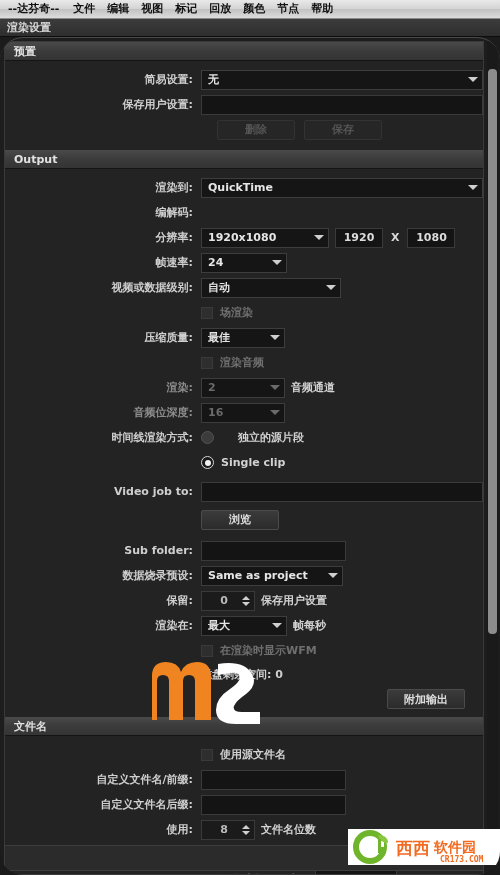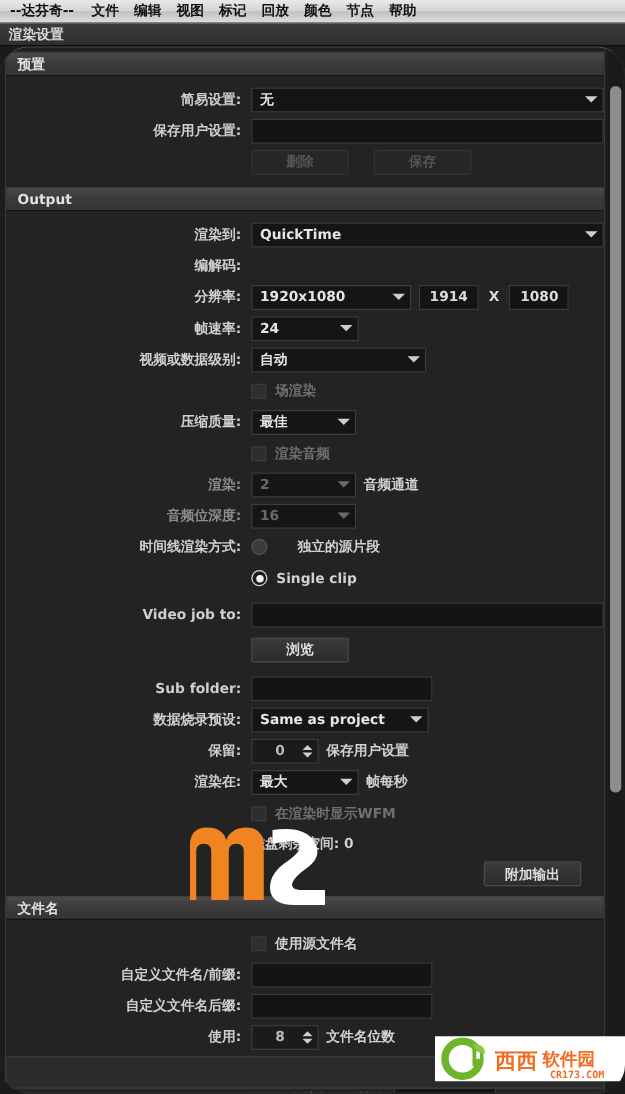--- a/index.html
+++ b/index.html
@@ -277,21 +277,21 @@
 
       <div class="row">
         <div class="lbl">保存用户设置:</div>
         <div class="ctl">
           <div class="txt w-wide"></div>
         </div>
       </div>
 
       <div class="row">
         <div class="lbl"></div>
-        <div class="ctl" style="gap:20px;">
+        <div class="ctl" style="gap:9px;margin-left:16px;">
           <div class="btn disabled">删除</div>
           <div class="btn disabled">保存</div>
         </div>
       </div>
 
     </div>
 
     <div class="sec-head">
       <span>Output</span>
     </div>
@@ -311,21 +311,21 @@
         <div class="lbl">编解码:</div>
       </div>
 
       <div class="row">
         <div class="lbl">分辨率:</div>
         <div class="ctl">
           <div class="sel w-auto">
             <div class="val">1920x1080</div>
             <div class="arrow"></div>
           </div>
-          <div class="txt w-num">1914</div>
+          <div class="txt w-num">1920</div>
           <div class="xsep">X</div>
           <div class="txt w-num">1080</div>
         </div>
       </div>
 
       <div class="row">
         <div class="lbl">帧速率:</div>
         <div class="ctl">
           <div class="sel w-sm">
             <div class="val">24</div>

